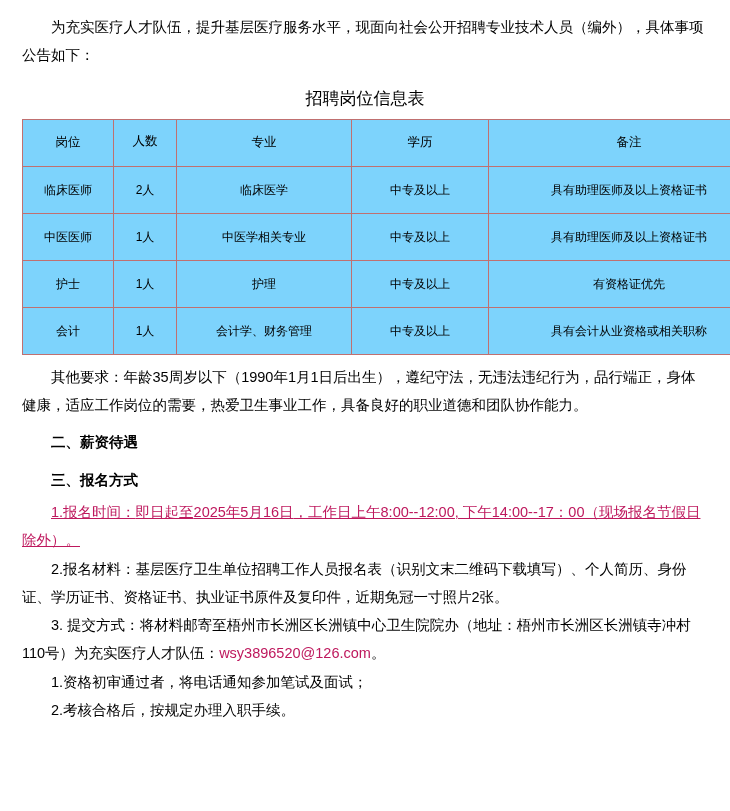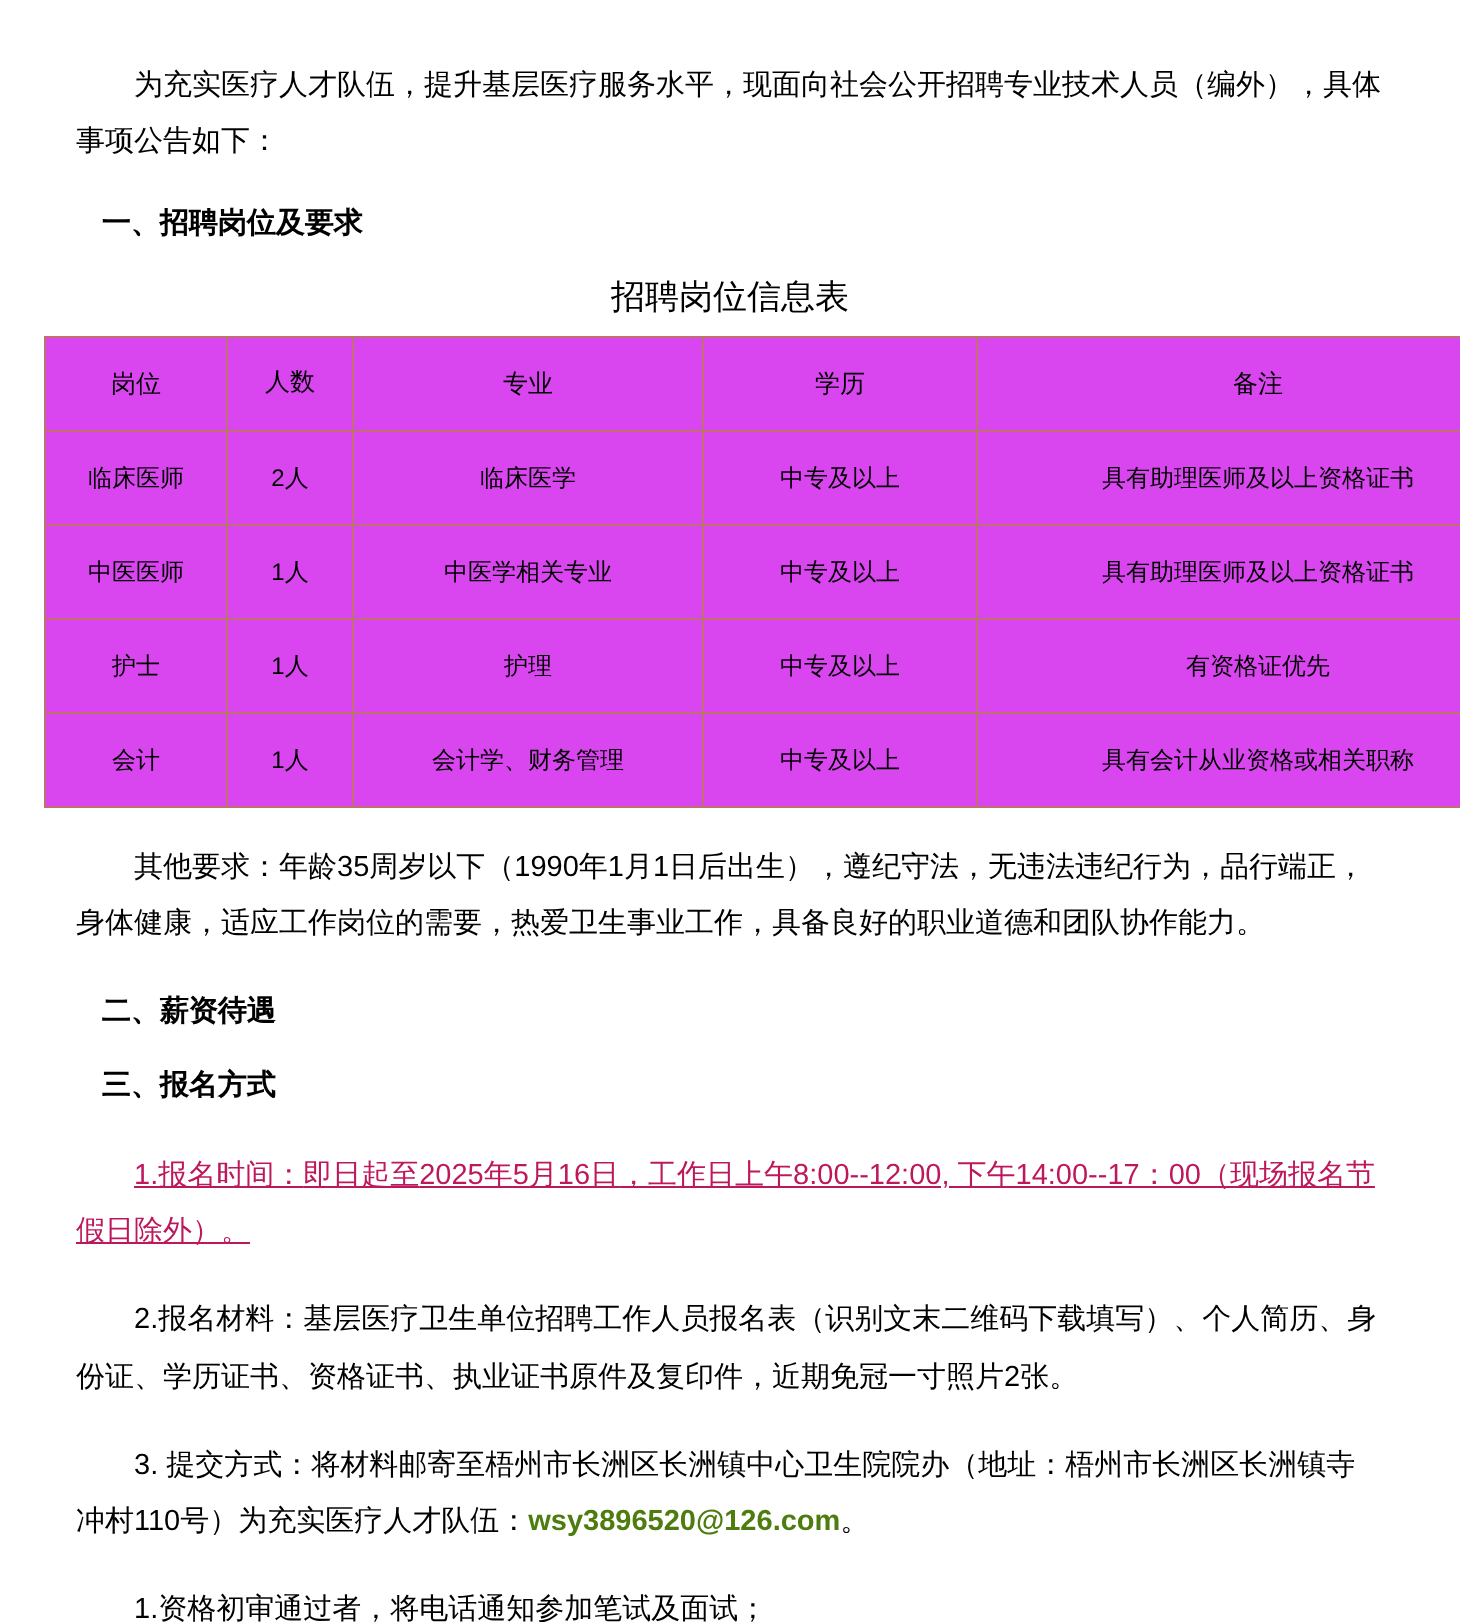--- a/index.html
+++ b/index.html
@@ -14,21 +14,21 @@
     color: #000000;
     font-size: 14.5px;
     line-height: 1.85;
   }
   .page {
     padding: 14px 22px 10px 22px;
     box-sizing: border-box;
     width: 730px;
   }
   p {
-    margin: 16px;
+    margin: 0;
   }
   .intro {
     text-indent: 2em;
     line-height: 1.9;
     margin-bottom: 14px;
   }
   .section-head {
     font-weight: bold;
     text-indent: 2em;
     margin: 10px 0 4px 0;
@@ -47,21 +47,21 @@
     table-layout: fixed;
   }
   table.jobs td, table.jobs th {
     border: 1px solid #c07070;
     padding: 5px 6px;
     font-size: 12px;
     font-weight: normal;
     line-height: 1.5;
     height: 36px;
     vertical-align: middle;
-    background: #d946ef;
+    background: #7dd3fc;
     color: #000;
   }
   table.jobs thead td {
     text-align: center;
     font-size: 12.5px;
   }
   table.jobs tbody td {
     text-align: center;
   }
   .col-a { width: 78px; }
@@ -74,36 +74,35 @@
     text-indent: 2em;
     line-height: 1.95;
   }
   .red-underline {
     color: #be185d;
     text-decoration: underline;
   }
   .underline {
   }
   .email {
-    color: #4d7c0f;
-    font-weight: bold;
+    color: #be185d;
+    font-weight: normal;
   }
   .list-line {
     text-indent: 2em;
     line-height: 1.95;
   }
 </style>
 </head>
 <body>
 
 <div class="page">
 
   <p class="intro">为充实医疗人才队伍，提升基层医疗服务水平，现面向社会公开招聘专业技术人员（编外），具体事项公告如下：</p>
 
-  <p class="section-head">一、招聘岗位及要求</p>
 
   <p class="table-caption">招聘岗位信息表</p>
 
   <table class="jobs">
     <thead>
       <tr>
         <td class="col-a">岗位</td>
         <td class="col-b">人数</td>
         <td class="col-c">专业</td>
         <td class="col-d">学历</td>

